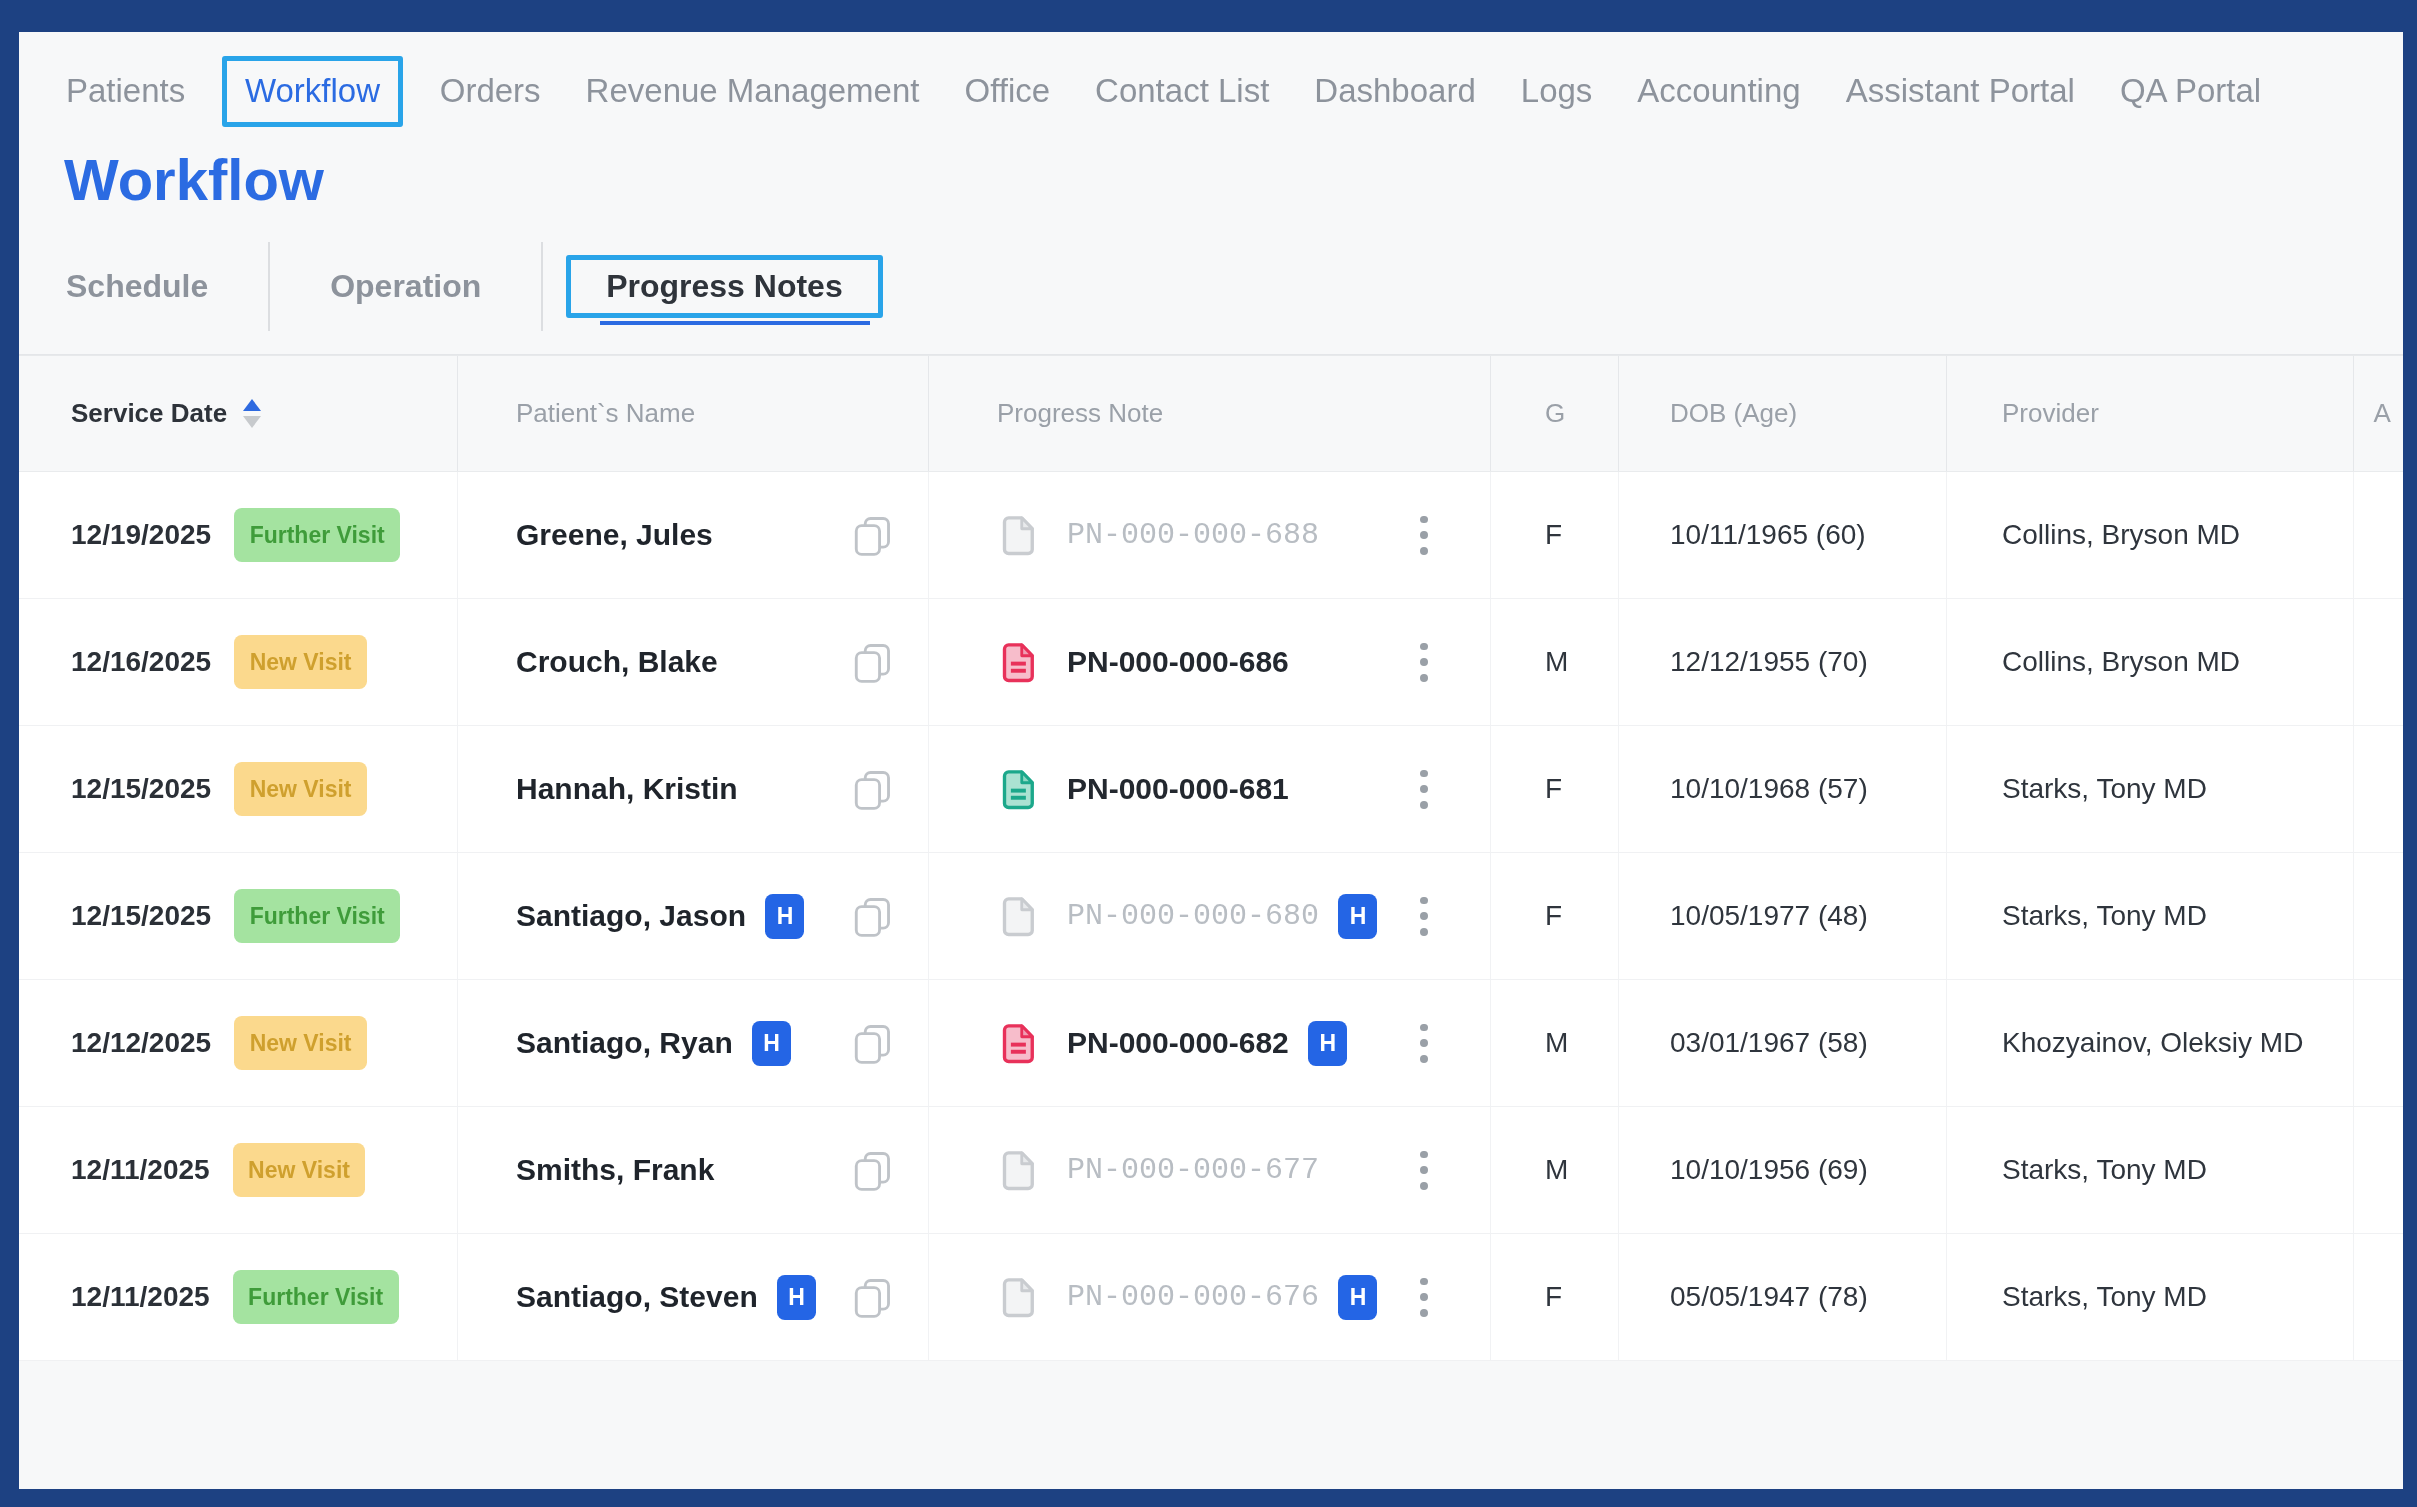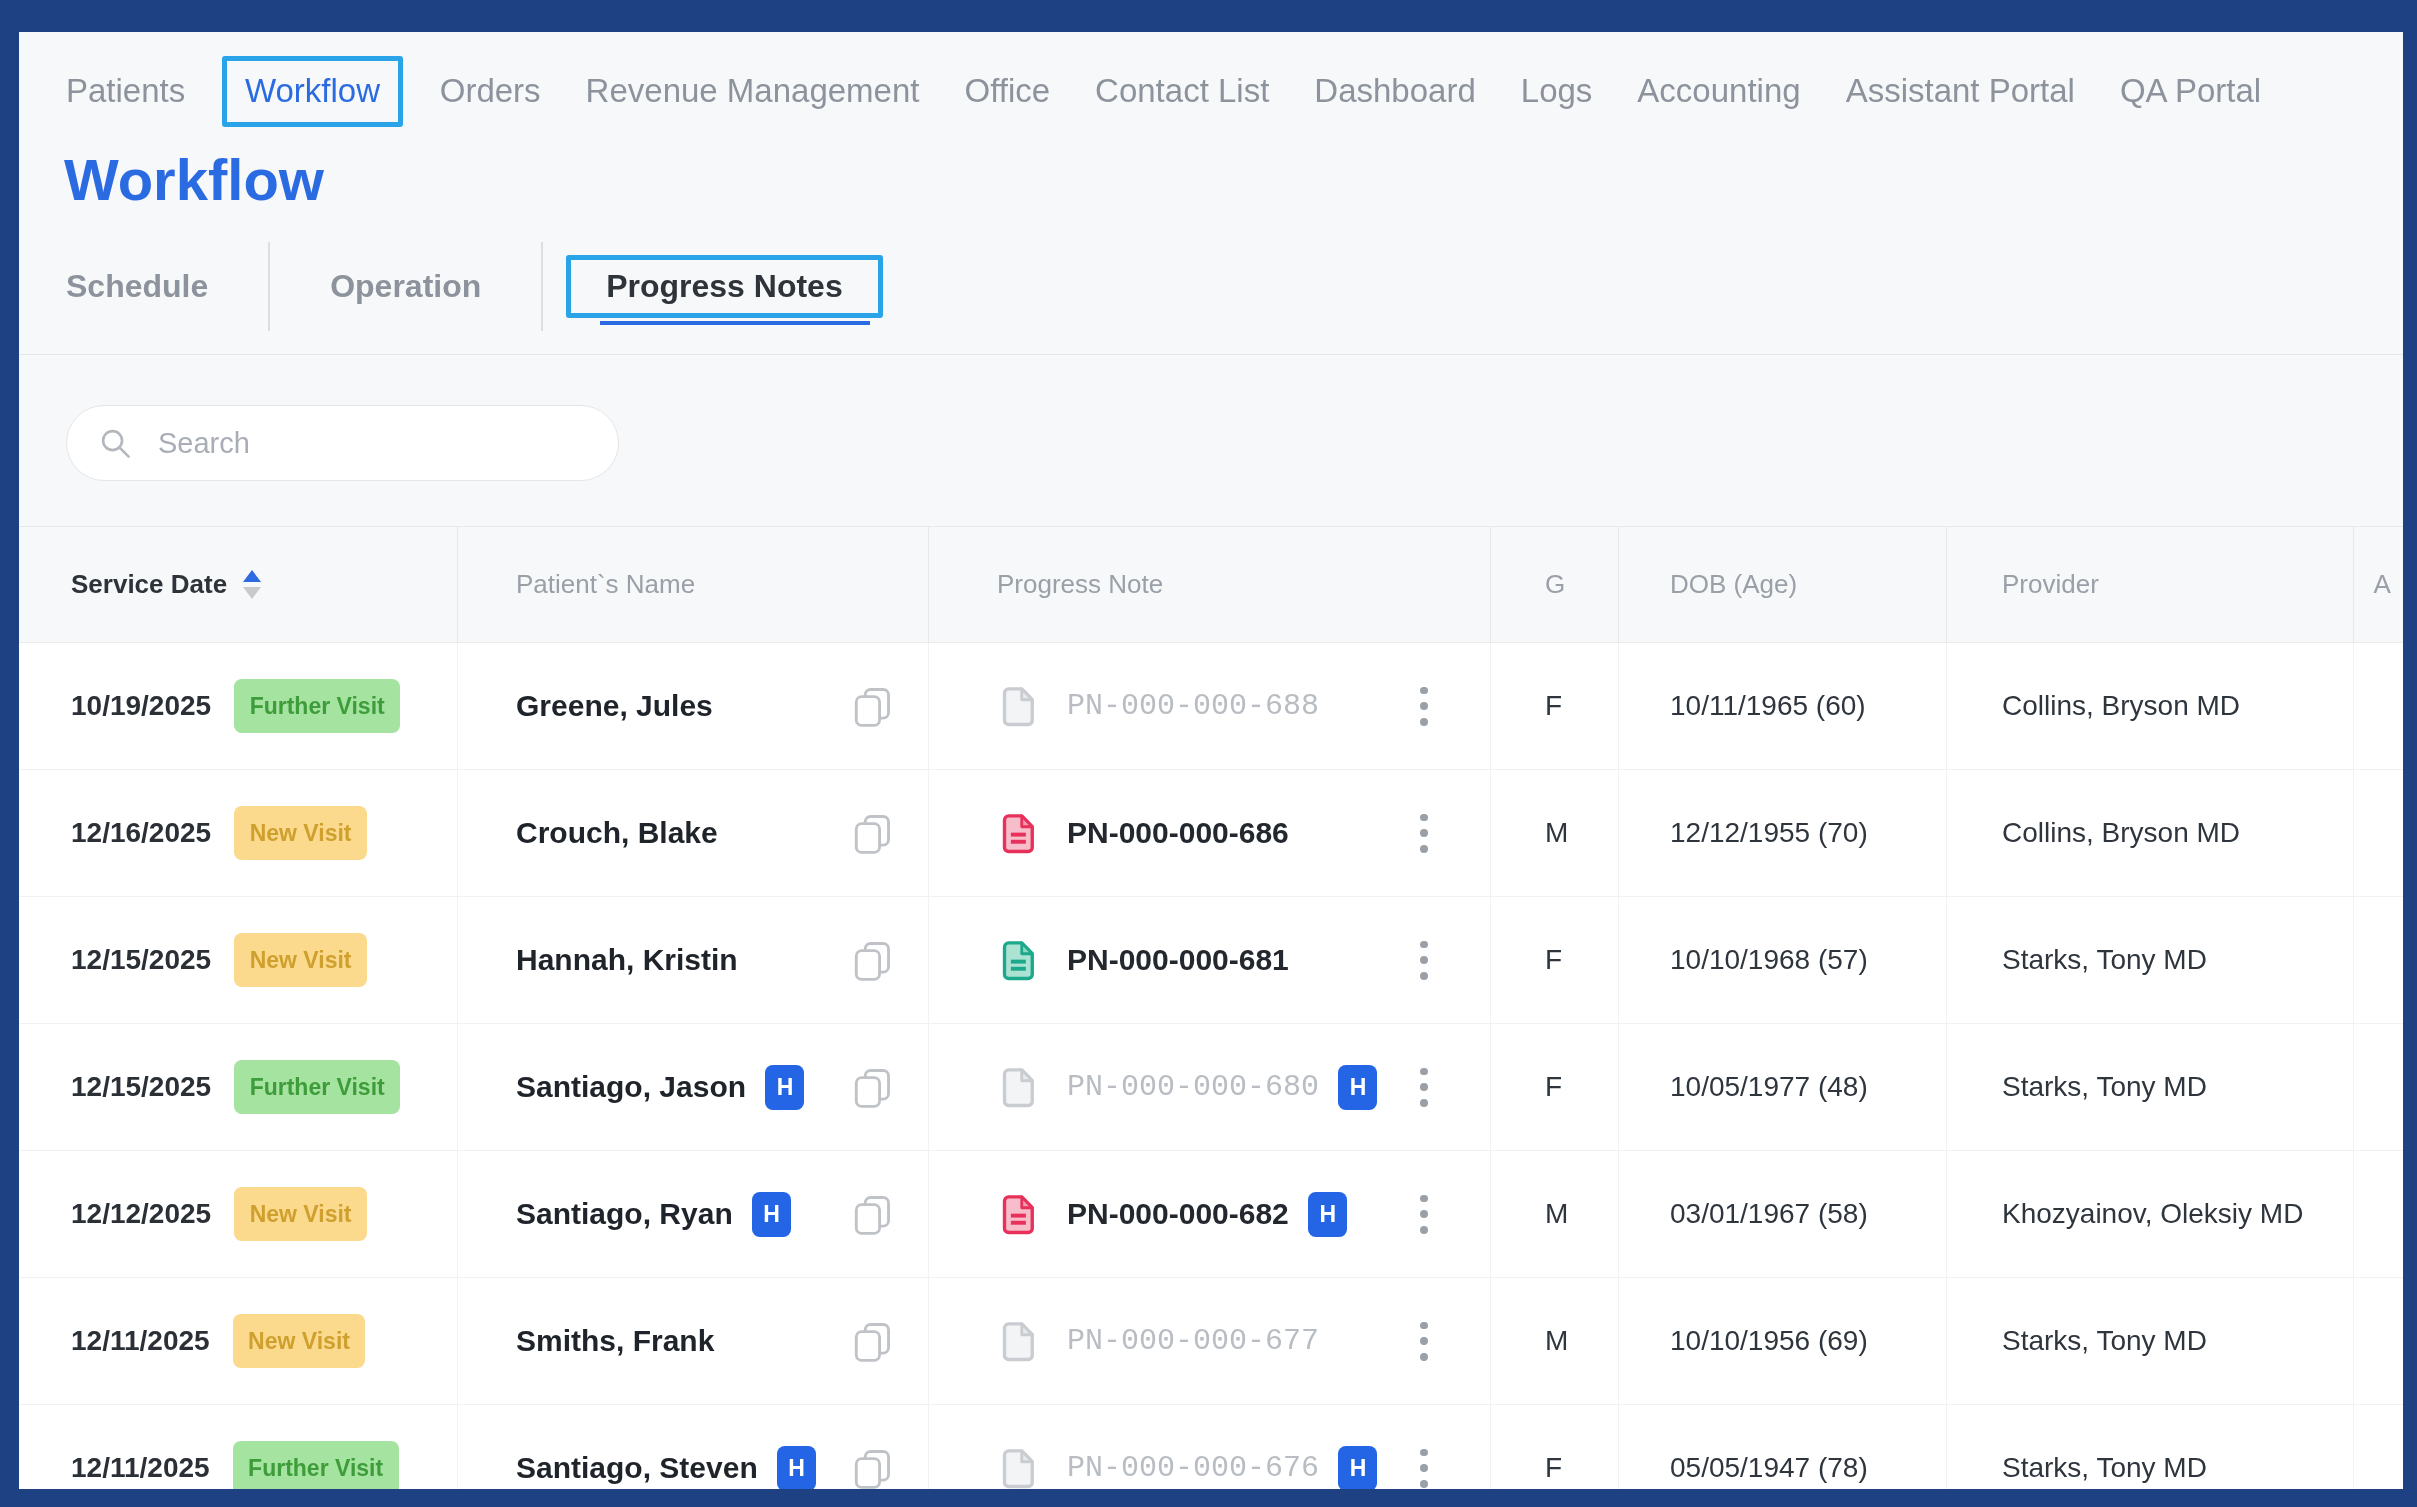--- a/index.html
+++ b/index.html
@@ -108,31 +108,20 @@
   <div class="tabs">
     <div class="tab">Schedule</div>
     <div class="tab-divider"></div>
     <div class="tab">Operation</div>
     <div class="tab-divider"></div>
     <div class="tab tab-active">Progress Notes</div>
   </div>
 
   <div class="content-sep"></div>
 
-  <div class="search-section">
-    <div class="search-pill">
-      <span class="icon">
-        <svg width="35" height="35" viewBox="0 0 24 24" fill="none">
-          <circle cx="10" cy="10" r="6.5" stroke="#b3b8be" stroke-width="1.8"></circle>
-          <line x1="15" y1="15" x2="21" y2="21" stroke="#b3b8be" stroke-width="1.8" stroke-linecap="round"></line>
-        </svg>
-      </span>
-      <input type="text" placeholder="Search" style="">
-    </div>
-  </div>
 
   <div class="grid thead">
     <div class="cell c1">
       <span>Service Date</span>
       <span class="sort">
           <span class="up"></span>
           <span class="down"></span>
         </span>
     </div>
     <div class="cell c2">Patient`s Name</div>
@@ -140,21 +129,21 @@
     <div class="cell c4">G</div>
     <div class="cell c5">DOB (Age)</div>
     <div class="cell c6">Provider</div>
     <div class="cell c7">A</div>
   </div>
 
   <div>
 
   <div class="grid row">
       <div class="cell c1">
-        <span class="date">10/19/2025</span>
+        <span class="date">12/19/2025</span>
         <span class="badge badge-green">Further Visit</span>
       </div>
       <div class="cell c2">
         <span class="pname">Greene, Jules</span>
 
         <span class="spacer"></span>
         <span class="icon copy">
           <svg width="43" height="43" viewBox="0 0 24 24" fill="none">
             <rect x="8.5" y="2.5" width="13" height="16" rx="3" stroke="#bfc3c8" stroke-width="1.6"></rect>
             <rect x="3.5" y="6.5" width="13" height="16" rx="3" fill="#ffffff" stroke="#bfc3c8" stroke-width="1.6"></rect>

